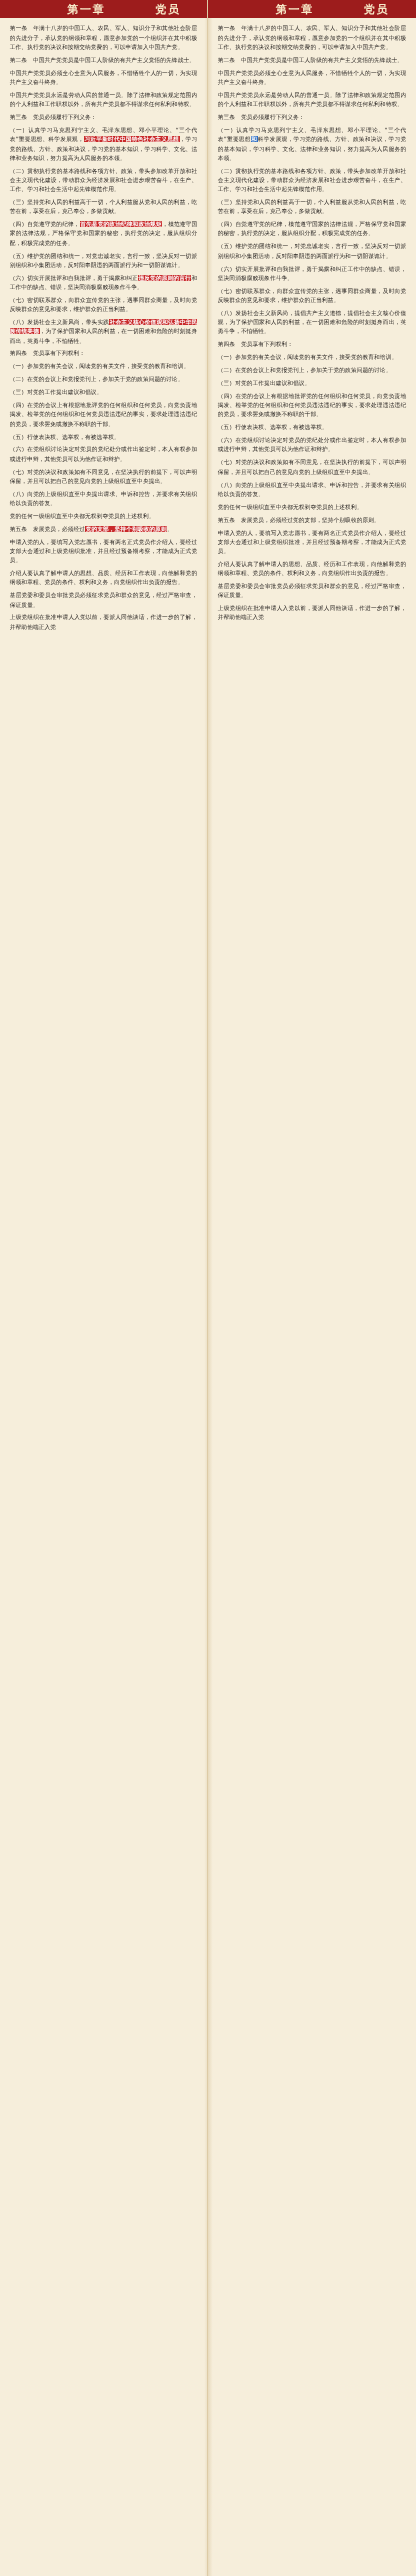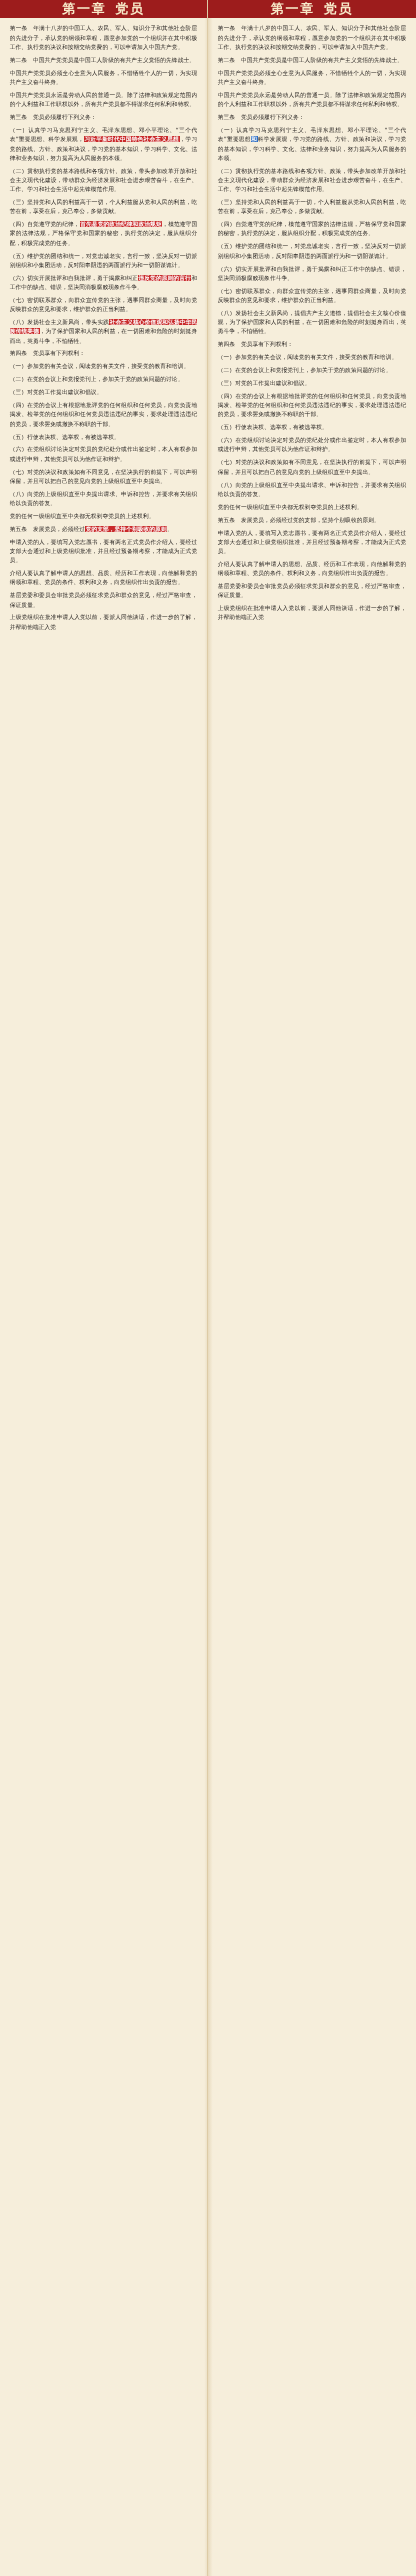--- a/index.html
+++ b/index.html
@@ -26,23 +26,24 @@
   .header {
     height: 18.4px;
     background: #9d1c1c;
     display: flex;
     align-items: center;
     justify-content: center;
     position: relative;
   }
   .header .hdr-label {
     color: #f7e9c8;
-    font-size: 13px;
+    font-size: 11px;
     letter-spacing: 1.8px;
     font-weight: bold;
+    margin-left: 41px;
   }
   .header .hdr-sep {
     display: inline-block;
     width: 8.6px;
   }
   .body {
     padding: 6.1px 9.8px 0 9.8px;
   }
   p {
     margin: 0 0 3.7px 0;

